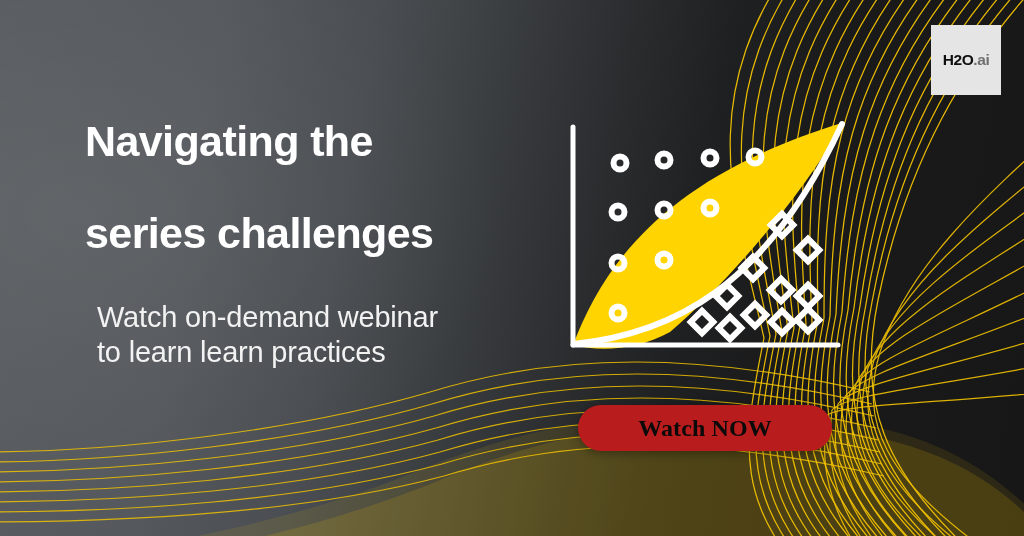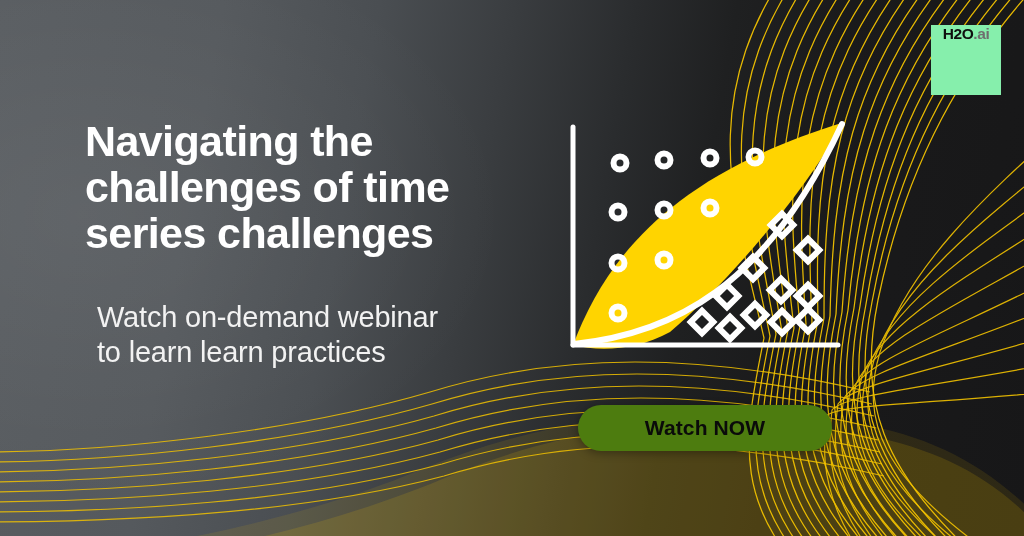--- a/index.html
+++ b/index.html
@@ -68,23 +68,23 @@
     letter-spacing: -0.2px;
   }
 
   
   .logo {
     position: absolute;
     left: 931px;
     top: 25px;
     width: 70px;
     height: 70px;
-    background: #86efac;
+    background: #e5e5e5;
     display: flex;
-    align-items: flex-start;
+    align-items: center;
     justify-content: center;
   }
   .logo-text {
     font-size: 15.5px;
     font-weight: 700;
     letter-spacing: -0.4px;
     white-space: nowrap;
   }
   .logo-h2o { color: #0f0f0f; }
   .logo-ai  { color: #6f6f6f; }
@@ -101,24 +101,24 @@
 
   
   .cta {
     position: absolute;
     left: 578px;
     top: 405px;
     width: 254px;
     height: 46px;
     border: 0;
     border-radius: 23px;
-    background: #4d7c0f;
+    background: #b91c1c;
     color: #0a0a0a;
-    font-family: Liberation Sans, sans-serif;
-    font-size: 21px;
+    font-family: Liberation Serif, serif;
+    font-size: 24px;
     font-weight: 700;
     letter-spacing: 0.1px;
     cursor: pointer;
     box-shadow: 0 2px 10px rgba(0,0,0,0.35);
   }
 </style>
 </head>
 <body>
 
 <div class="banner">
@@ -181,21 +181,21 @@
         <path d="M-20,502 C120,502 300,490 440,452 C570,412 710,412 880,452"></path>
         <path d="M-20,512 C120,512 300,502 442,464 C572,424 712,424 882,464"></path>
         <path d="M-20,522 C120,522 300,514 444,476 C574,436 714,436 884,476"></path>
       </g>
     </svg>
   </div>
 
   <div class="copy">
     <h1 class="headline">
       <span>Navigating the</span><br>
-      <span>challenges of time</span><br>
+      <br>
       <span>series challenges</span>
     </h1>
     <p class="subcopy">
       <span>Watch on-demand webinar</span><br>
       <span>to learn learn practices</span>
     </p>
   </div>
 
   <div class="logo">
     <span class="logo-text"><span class="logo-h2o">H2O</span><span class="logo-ai">.ai</span></span>

